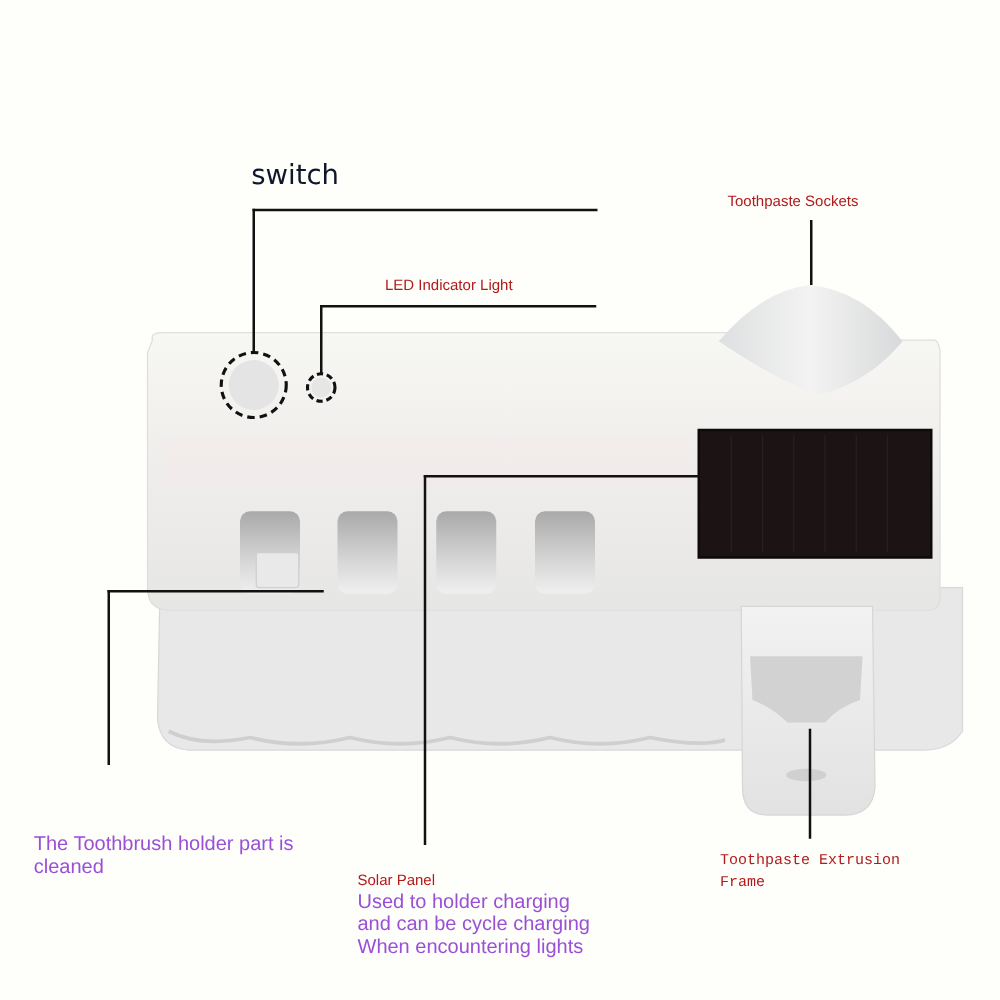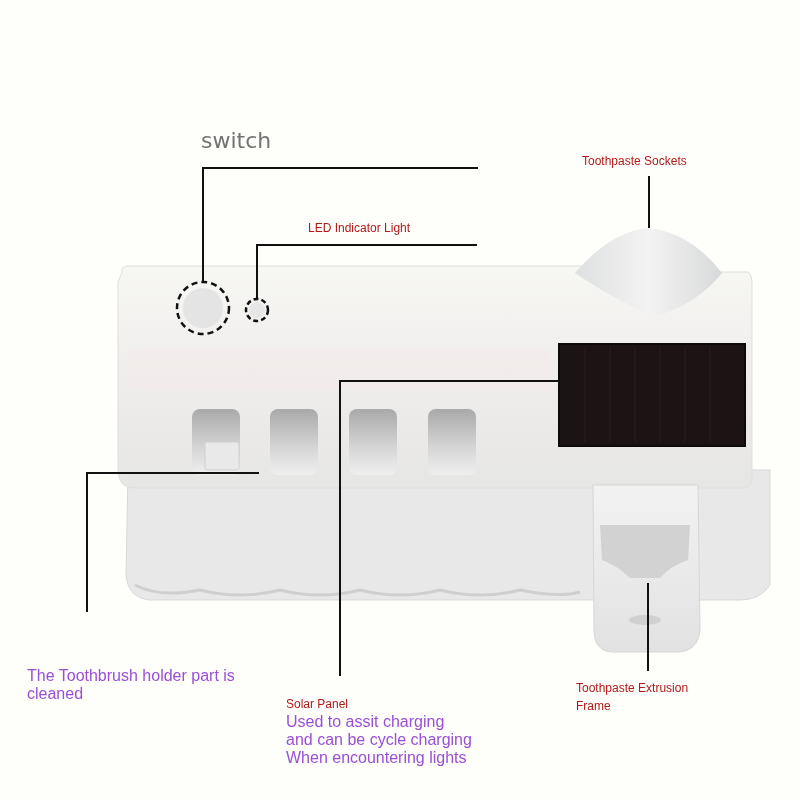--- a/index.html
+++ b/index.html
@@ -3,21 +3,21 @@
   <meta charset="utf-8">
   <style>
     html, body { margin: 0; padding: 0; }
     body {
       width: 800px; height: 800px; position: relative; overflow: hidden;
       background: #fefefb;
       font-family: "Liberation Sans", "DejaVu Sans", sans-serif;
     }
     .abs { position: absolute; }
     .line { position: absolute; background: #111; }
-    .label-black { color: #737373; font-size: 22px; font-family: "DejaVu Sans", sans-serif; }
+    .label-black { color: #0f172a; font-size: 22px; font-family: "DejaVu Sans", sans-serif; }
     .label-red { color: #b11a1a; font-size: 12px; line-height: 18px; }
     .label-purple { color: #9a4fd6; font-size: 16px; line-height: 18px; }
     .device svg { position: absolute; left: 0; top: 0; }
   </style>
 </head>
 <body>
 
 <div class="abs device" style="left:0; top:0; width:800px; height:800px;">
   <svg width="800" height="800" viewBox="0 0 800 800">
     <defs>
@@ -101,21 +101,21 @@
 
 <div class="abs label-red" style="left:582px; top:152px;">Toothpaste Sockets</div>
 
 <div class="abs" style="left:27px; top:619px;margin-top:48px;">
   <div class="label-purple">The Toothbrush holder part is</div>
   <div class="label-purple">cleaned</div>
 </div>
 
 <div class="abs" style="left:286px; top:695px;">
   <div class="label-red">Solar Panel</div>
-  <div class="label-purple">Used to assit charging</div>
+  <div class="label-purple">Used to holder charging</div>
   <div class="label-purple">and can be cycle charging</div>
   <div class="label-purple">When encountering lights</div>
 </div>
 
-<div class="abs" style="left:576px; top:679px;">
+<div class="abs" style="left:576px; top:679px;font-family:Liberation Mono, monospace;">
   <div class="label-red">Toothpaste Extrusion</div>
   <div class="label-red">Frame</div>
 </div>
 
 </body></html>

